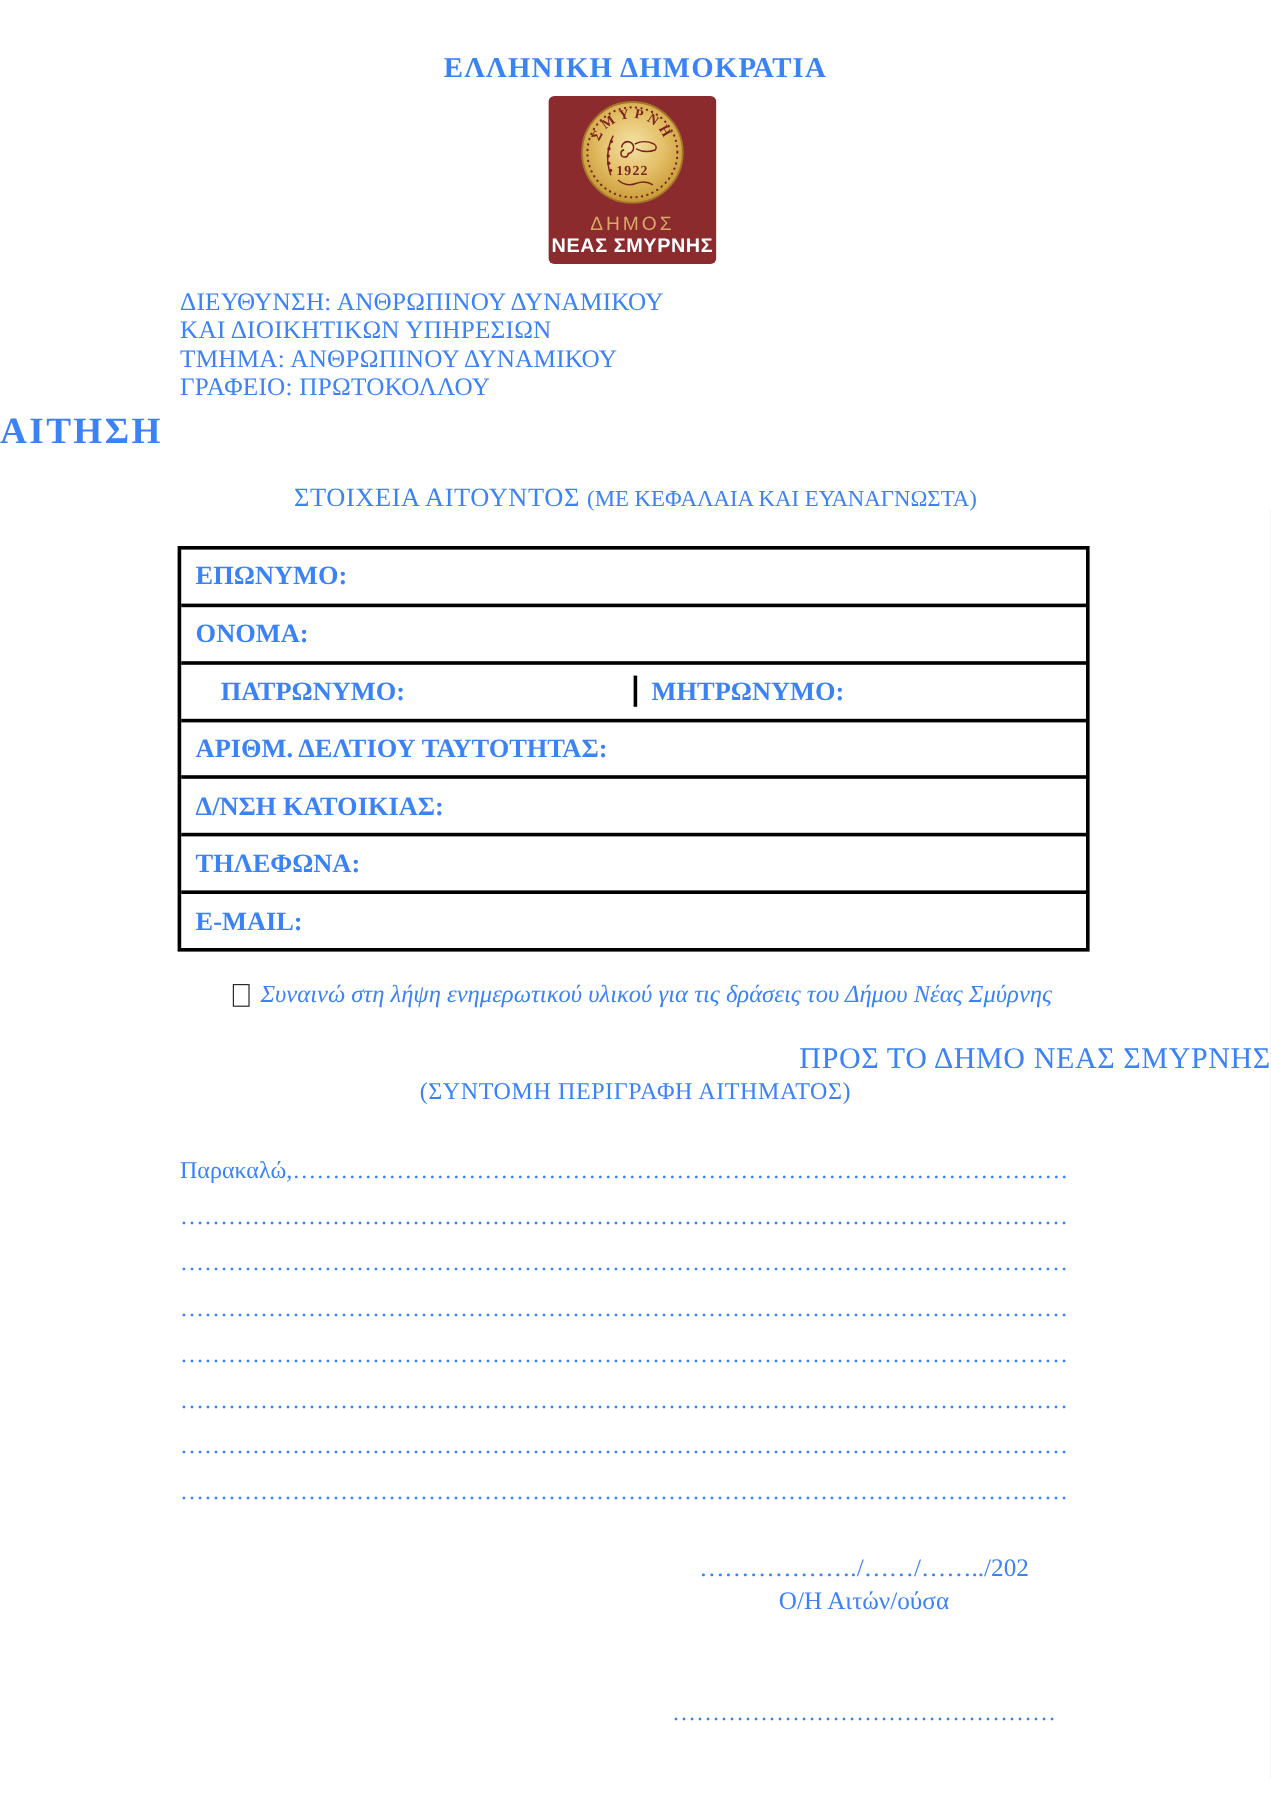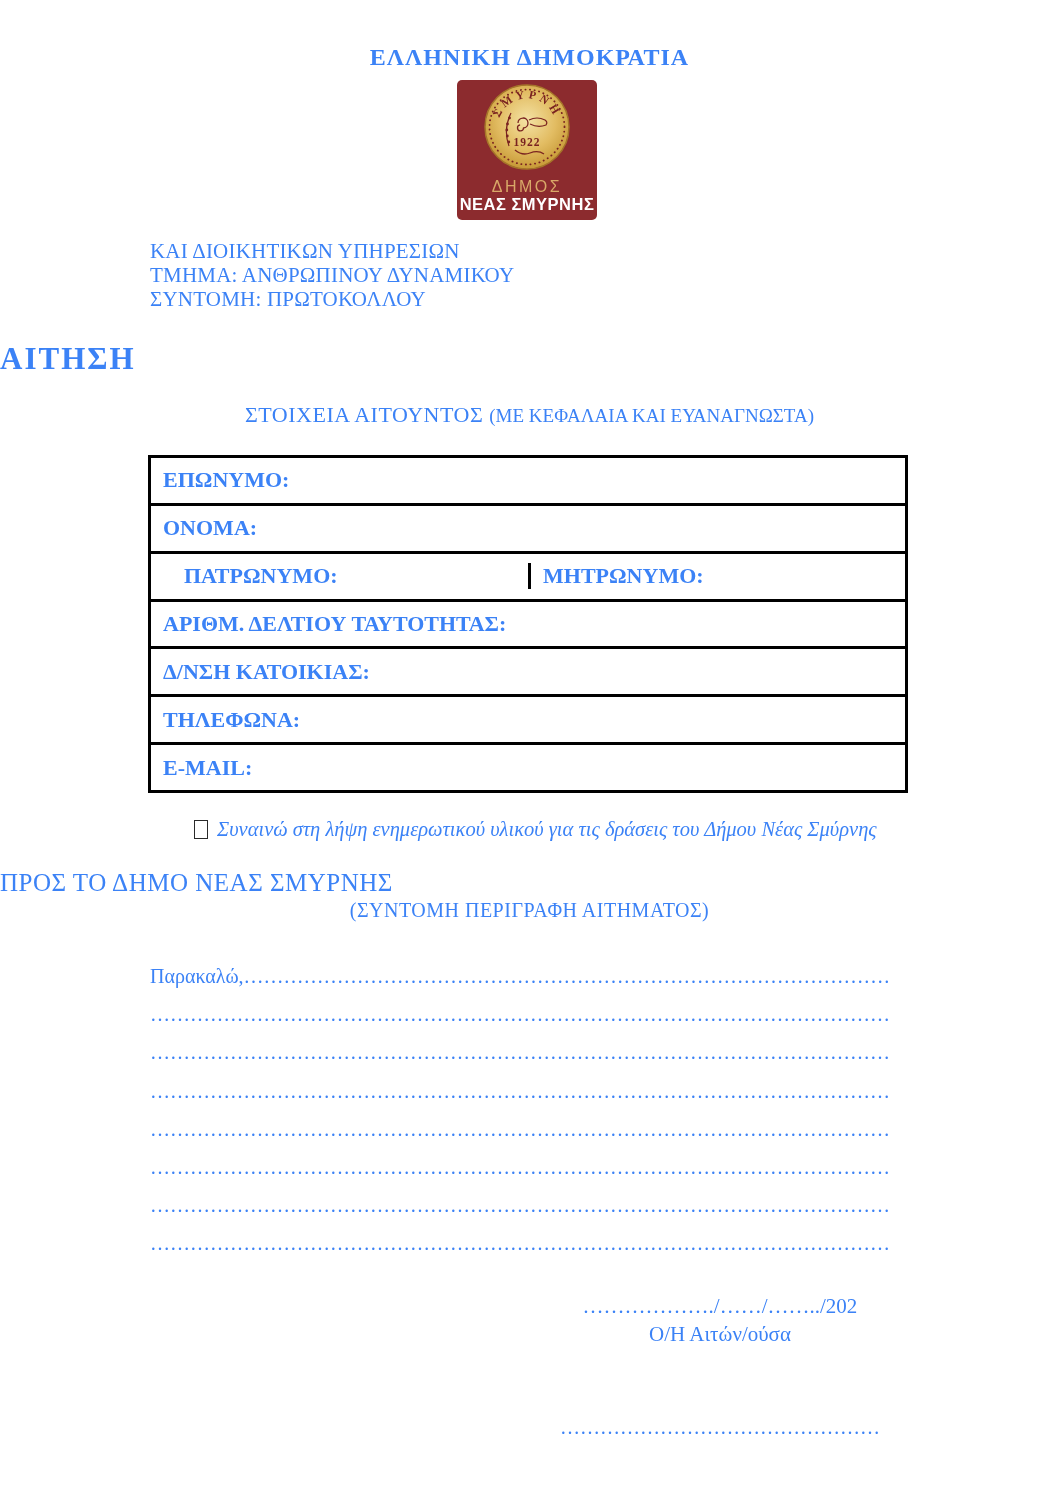--- a/index.html
+++ b/index.html
@@ -59,21 +59,21 @@
     display:flex;align-items:center;padding-left:36px;
   }
   .consent .box{
     display:inline-block;width:12px;height:17px;
     border:1.6px solid #2a2a2a;margin-right:9px;flex:0 0 auto;
   }
   .consent .txt{font-style:italic;font-size:20.5px;white-space:nowrap;}
   
   .req-heading{
     position:absolute;top:869px;left:0;width:100%;
-    text-align:left;font-size:25px;letter-spacing:.5px;
+    text-align:right;font-size:25px;letter-spacing:.5px;
   }
   .req-subheading{
     position:absolute;top:899px;left:0;width:100%;
     text-align:center;font-size:20px;letter-spacing:.5px;
   }
   
   .req-lines{
     position:absolute;left:150px;top:957px;width:740px;
     font-size:20px;line-height:38.2px;
   }
@@ -123,23 +123,24 @@
     <path d="M 61 43 a 5 5 0 1 1 5.5 5 a 3 3 0 1 1 -3.4 -3.1" fill="none" stroke="#7A2320" stroke-width="1.3"></path>
 
     <path d="M 72 40 q 8 -4 16 0 q 3 2 1 5 q -8 3 -16 -1" fill="none" stroke="#7A2320" stroke-width="1.2"></path>
     <path d="M 58 70 q 7 6 15 3 q 8 -3 14 1" fill="none" stroke="#7A2320" stroke-width="1.3"></path>
     <text x="70" y="66" text-anchor="middle" font-family="Liberation Serif, serif" font-size="11.5" font-weight="bold" fill="#7A2320" letter-spacing="1">1922</text>
     <text x="70" y="112" text-anchor="middle" font-family="Liberation Sans, sans-serif" font-size="16" fill="#D9A868" letter-spacing="2.5">ΔΗΜΟΣ</text>
     <text x="70" y="130" text-anchor="middle" font-family="Liberation Sans, sans-serif" font-size="16.5" font-weight="bold" fill="#FFFFFF" letter-spacing="0.5">ΝΕΑΣ ΣΜΥΡΝΗΣ</text>
   </svg>
 
   <div class="dept">
+    <div>ΔΙΕΥΘΥΝΣΗ: ΑΝΘΡΩΠΙΝΟΥ ΔΥΝΑΜΙΚΟΥ</div>
     <div>ΚΑΙ ΔΙΟΙΚΗΤΙΚΩΝ ΥΠΗΡΕΣΙΩΝ</div>
     <div>ΤΜΗΜΑ: ΑΝΘΡΩΠΙΝΟΥ ΔΥΝΑΜΙΚΟΥ</div>
-    <div>ΣΥΝΤΟΜΗ: ΠΡΩΤΟΚΟΛΛΟΥ</div>
+    <div>ΓΡΑΦΕΙΟ: ΠΡΩΤΟΚΟΛΛΟΥ</div>
   </div>
 
   <div class="form-title">ΑΙΤΗΣΗ</div>
   <div class="subtitle">
     <span class="main">ΣΤΟΙΧΕΙΑ ΑΙΤΟΥΝΤΟΣ </span><span class="note">(ΜΕ ΚΕΦΑΛΑΙΑ ΚΑΙ ΕΥΑΝΑΓΝΩΣΤΑ)</span>
   </div>
 
   <div class="idtable">
     <div class="trow">
       <div class="tcell">

